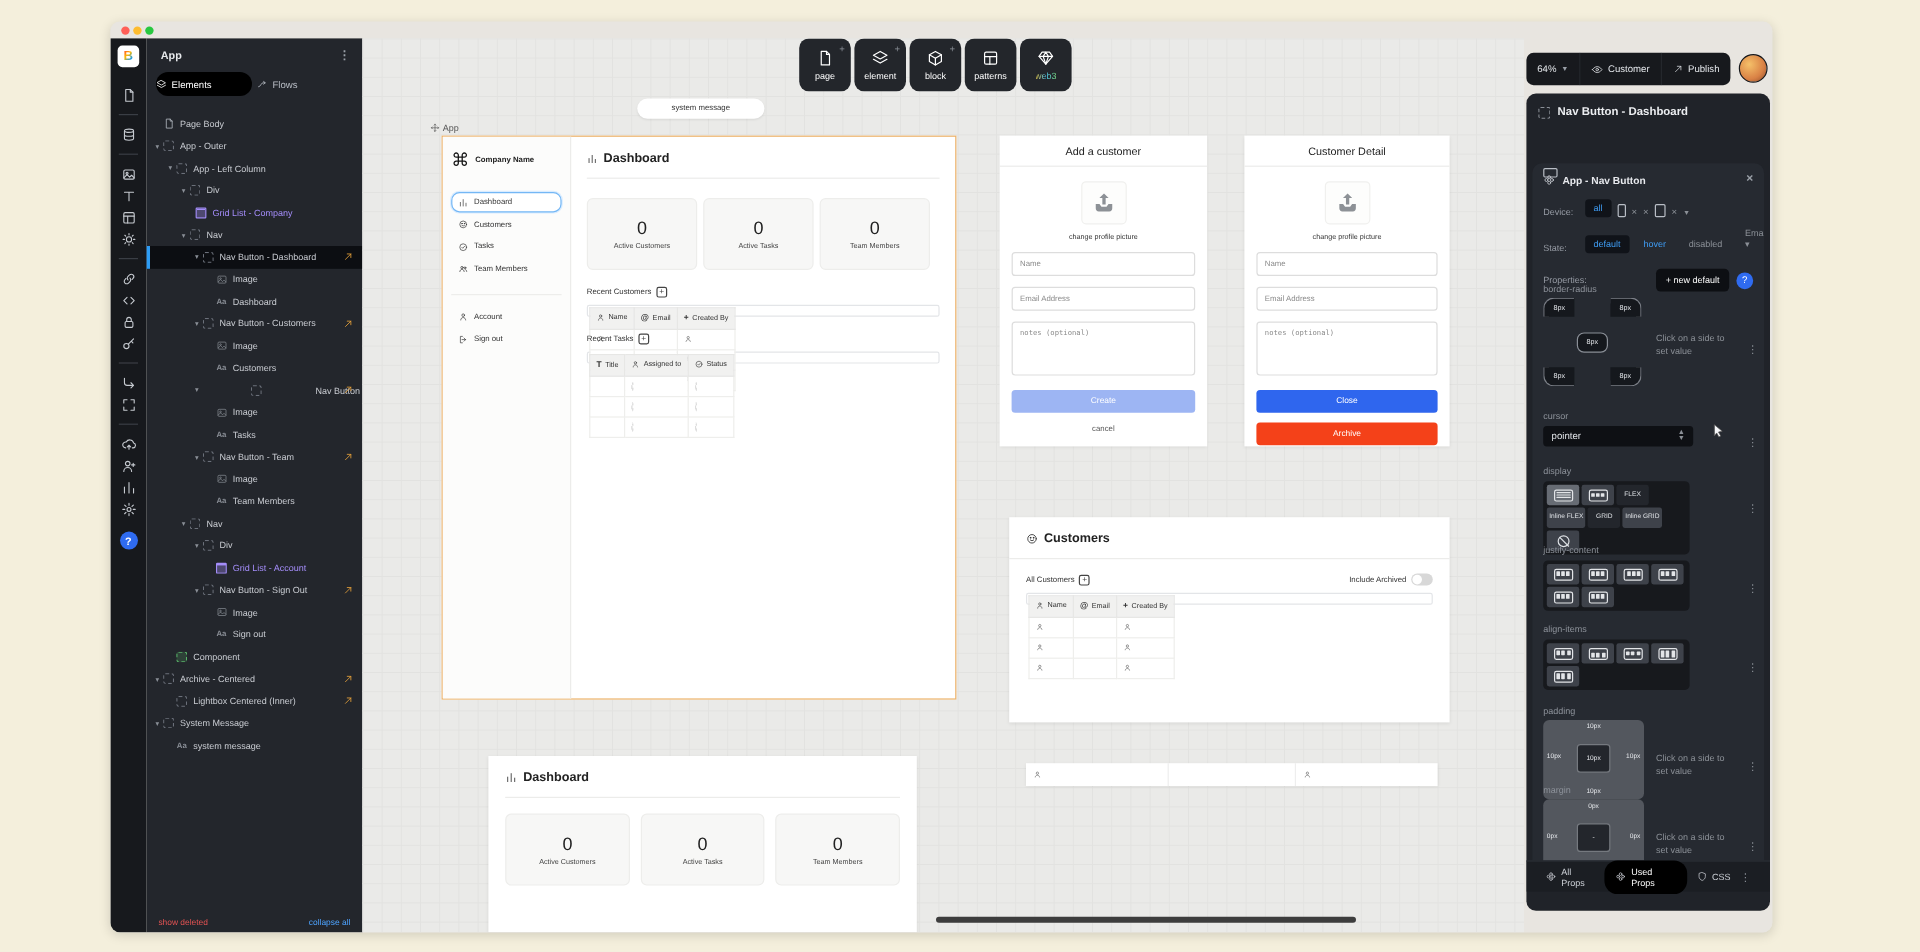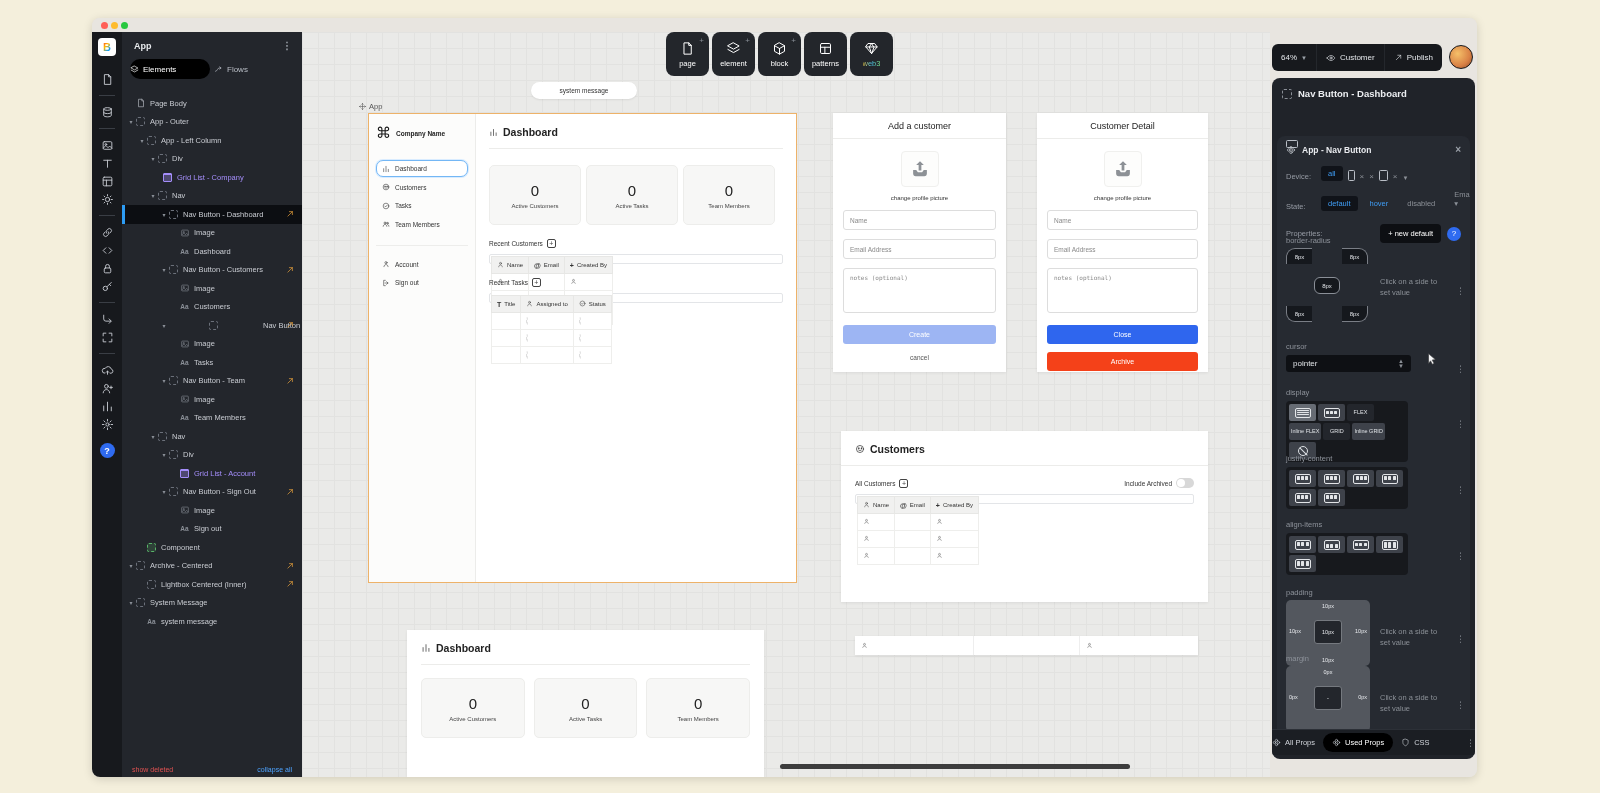--- a/index.html
+++ b/index.html
@@ -198,22 +198,22 @@
   .ai2{align-items:center}.ai2 i{height:3px}
   .ai3{align-items:stretch}
   .ai4{align-items:center}.ai4 i{height:5px}
   .spacebox { position:absolute; left:9px; top:12px; width:84px; height:66px; background:#53575e; border-radius:5px; }
   .spacebox .t { position:absolute; top:3px; left:0; right:0; text-align:center; font-size:5.5px; color:#e8eaee; }
   .spacebox .b { position:absolute; bottom:3px; left:0; right:0; text-align:center; font-size:5.5px; color:#e8eaee; }
   .spacebox .l { position:absolute; left:3px; top:28px; font-size:5.5px; color:#e8eaee; }
   .spacebox .r { position:absolute; right:3px; top:28px; font-size:5.5px; color:#e8eaee; }
   .spacebox .c { position:absolute; left:28px; top:20px; width:28px; height:24px; background:#23262c;
     border:1px solid #75797f; border-radius:3px; color:#e8eaee; font-size:5.5px; display:flex; align-items:center; justify-content:center; }
-  .rp-foot { position:absolute; left:0; right:0; bottom:4px; height:26px; background:#1b1e23; border-top:1px solid #2c3037;
-    display:flex; align-items:center; padding:0 0; gap:8px; }
+  .rp-foot { position:absolute; left:0; right:0; bottom:16px; height:26px; background:#1b1e23; border-top:1px solid #2c3037;
+    display:flex; align-items:center; padding:0 16px; gap:8px; }
   .fitem { display:flex; align-items:center; gap:4px; color:#cfd3d9; font-size:7.5px; }
   .fitem svg { width:9px; height:9px; stroke:#cfd3d9; fill:none; stroke-width:1.6; }
   .fitem.selpill { background:#000; border-radius:11px; padding:5px 9px; color:#fff; }
   .rp-foot .kdots { margin-left:auto; color:#8b9097; font-size:9px; }
 </style>
 </head>
 <body>
 
 <div class="stage">
   <div class="window">

